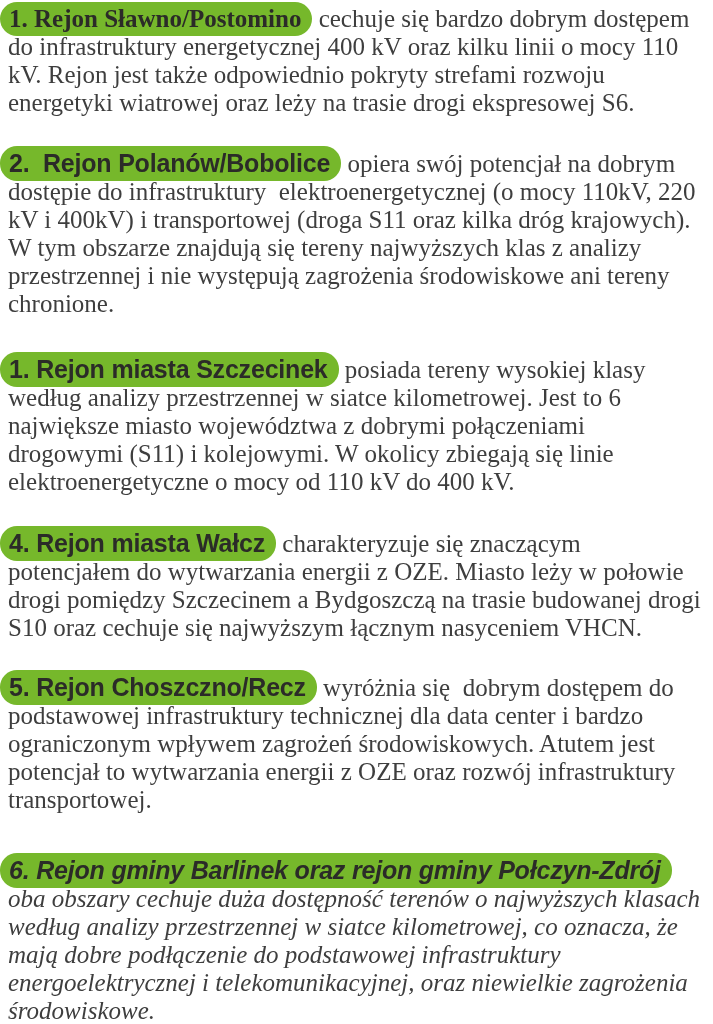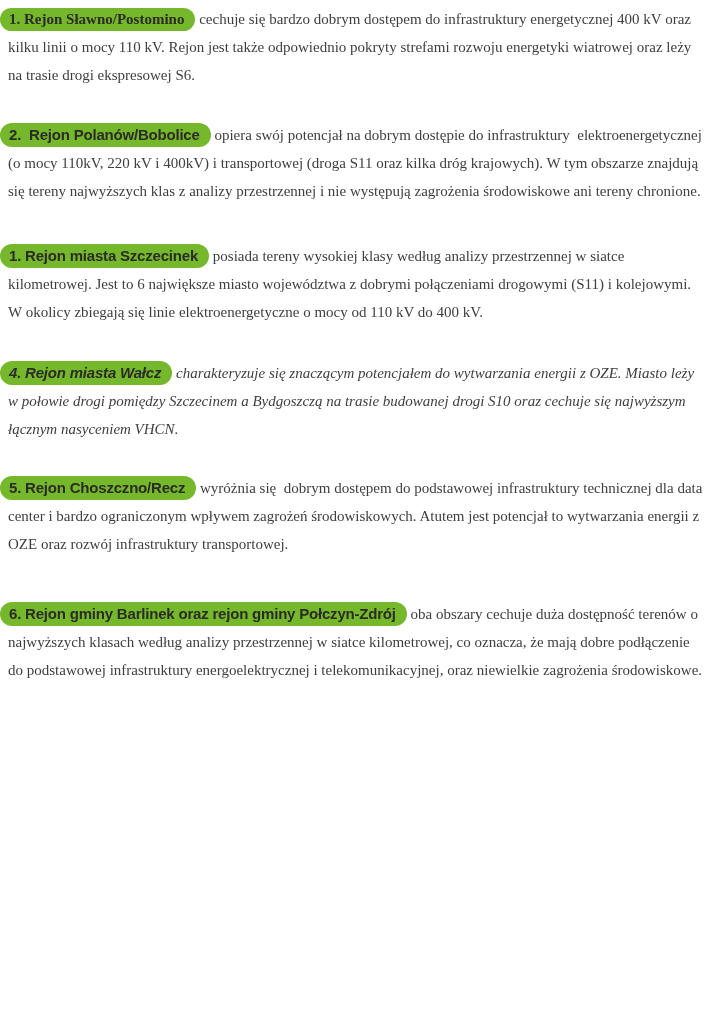--- a/index.html
+++ b/index.html
@@ -18,35 +18,35 @@
   body {
     width: 713px;
     height: 1024px;
     overflow: hidden;
   }
   .doc {
     width: 713px;
     height: 1024px;
     padding: 5px 8px 0 8px;
     font-family: "Liberation Serif", "DejaVu Serif", serif;
-    font-size: 15px;
+    font-size: 25px;
     line-height: 28px;
     color: var(--body-color);
   }
   p.region {
     margin: 0;
     white-space: pre-wrap;
   }
   
   p.region:nth-of-type(1) { margin-bottom: 32px; }
   p.region:nth-of-type(2) { margin-bottom: 37px; }
   p.region:nth-of-type(3) { margin-bottom: 33px; }
-  p.region:nth-of-type(4) { margin-bottom: 31px; font-style: italic; }
+  p.region:nth-of-type(4) { margin-bottom: 31px; }
   p.region:nth-of-type(5) { margin-bottom: 42px; }
-  p.region:nth-of-type(6) { margin-bottom: 4px; }
+  p.region:nth-of-type(6) { margin-bottom: 4px; font-style: italic; }
   .hl {
     background: var(--hl-green);
     color: var(--heading-color);
     font-family: "Liberation Sans", "DejaVu Sans", sans-serif;
     font-weight: 700;
     letter-spacing: -0.2px;
     border-radius: 17px;
     padding: 3px 11px 4px 9px;
     margin-left: -8px;
     -webkit-box-decoration-break: clone;

